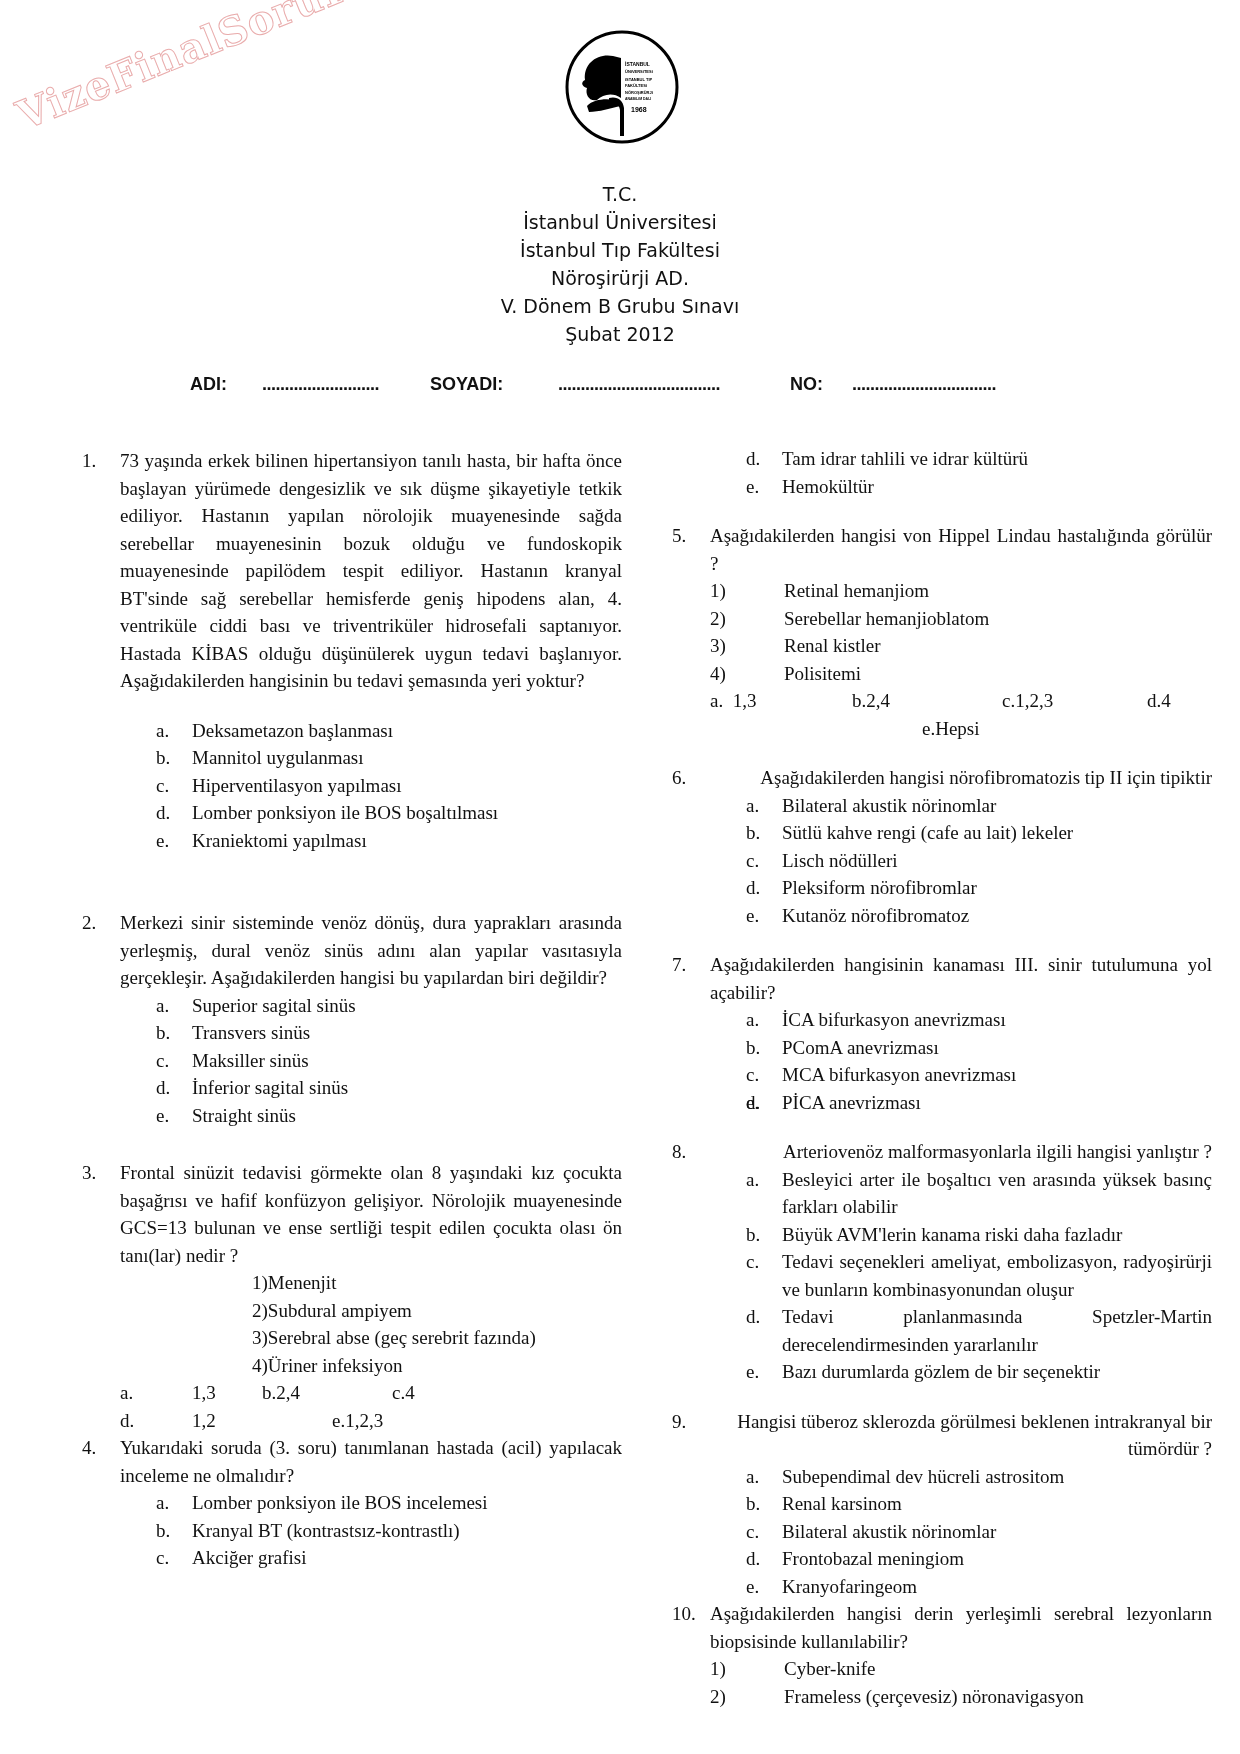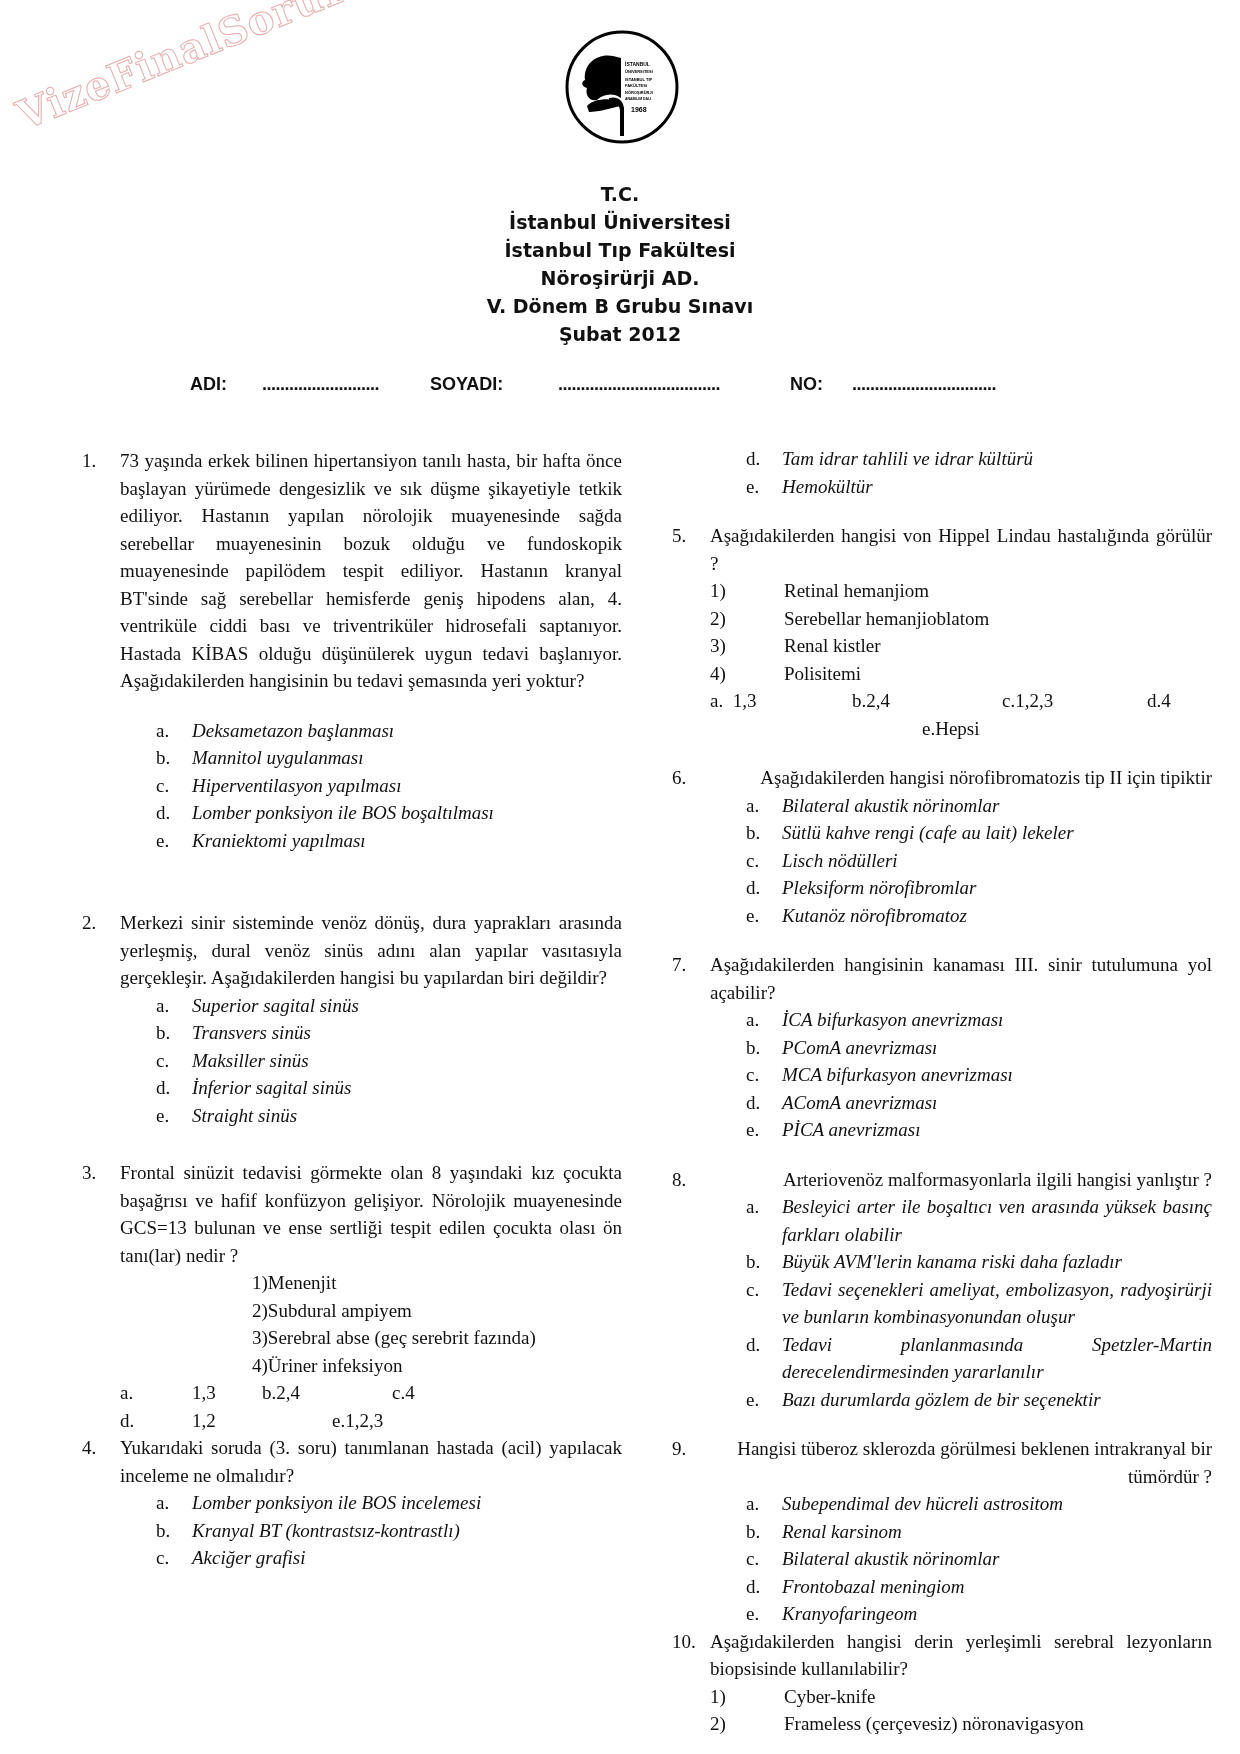--- a/index.html
+++ b/index.html
@@ -5,36 +5,36 @@
   html, body { margin: 0; padding: 0; background: #ffffff; }
   body { width: 1240px; height: 1754px; position: relative; overflow: hidden; color: #111; }
   .watermark {
     position: absolute; left: 10px; top: 95px; transform: rotate(-22deg); transform-origin: left top;
     font-family: "DejaVu Serif", serif; font-weight: bold; font-size: 40px; color: #fff;
     -webkit-text-stroke: 1px #e7a3a3; letter-spacing: 1px; white-space: nowrap; opacity: 0.9;
   }
   .logo { position: absolute; left: 563px; top: 28px; width: 118px; height: 118px; }
   .header {
     position: absolute; left: 0; width: 1240px; top: 180px; text-align: center;
-    font-family: "DejaVu Sans", sans-serif; font-weight: bold; font-size: 19px; line-height: 28px;
+    font-family: "DejaVu Sans", sans-serif; font-weight: normal; font-size: 19px; line-height: 28px;
   }
   .idline {
     position: absolute; top: 374px; left: 190px; font-family: "Liberation Sans", sans-serif;
     font-weight: bold; font-size: 18px; white-space: nowrap;
   }
   .idline span { position: absolute; top: 0; }
   .col { position: absolute; font-family: "Liberation Serif", serif; font-size: 19px; line-height: 27.5px; }
   .col.left { left: 82px; width: 540px; top: 447px; }
   .col.right { left: 672px; width: 540px; top: 445px; }
   .q { position: relative; padding-left: 38px; }
   .qnum { position: absolute; left: 0; top: 0; }
   .qtext { text-align: justify; }
   .opt { position: relative; padding-left: 74px; }
   .opt .ol { position: absolute; left: 74px; }
-  .opt .ot { display: block; padding-left: 36px; text-align: justify; font-style: italic; }
+  .opt .ot { display: block; padding-left: 36px; text-align: justify; }
   .num { position: relative; padding-left: 38px; }
   .num .nl { display: inline-block; width: 74px; }
   .center-num { padding-left: 170px; }
   .gap-s { height: 22px; }
   .gap-m { height: 30px; }
   .gap-l { height: 55px; }
   .row-abc { position: relative; height: 27.5px; }
   .row-abc span { position: absolute; top: 0; }
 </style>
 </head>
@@ -239,21 +239,20 @@
   <div class="opt">
       <span class="ol">b.</span>
       <span class="ot">PComA anevrizması</span>
     </div>
   <div class="opt">
       <span class="ol">c.</span>
       <span class="ot">MCA bifurkasyon anevrizması</span>
     </div>
   <div class="opt">
       <span class="ol">d.</span>
-      <span class="ot">AComA anevrizması</span>
     </div>
   <div class="opt">
       <span class="ol">e.</span>
       <span class="ot">PİCA anevrizması</span>
     </div>
 
   <div class="gap-s"></div>
 
   <div class="q">
     <span class="qnum">8.</span>

